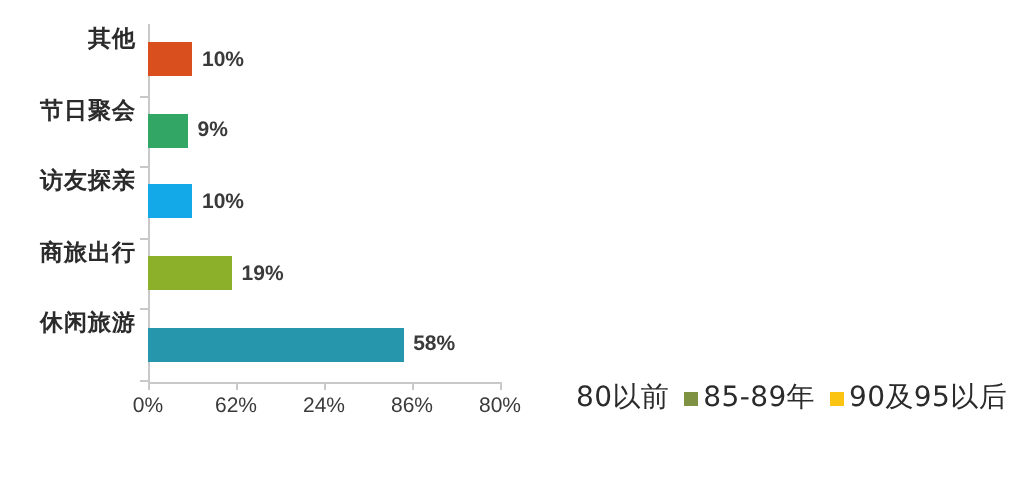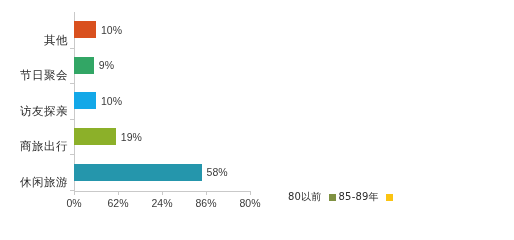--- a/index.html
+++ b/index.html
@@ -32,21 +32,22 @@
     position: absolute;
     left: 0;
     top: 12px;
     width: 262px;
     height: 178px;
   }
   .bar-row {
     position: relative;
     height: 35.6px;
     display: flex;
-    align-items: flex-end;
+    align-items: flex-start;
+    font-weight: bold;
   }
   .bar-cat-label {
     width: 68px;
     text-align: right;
     padding-right: 6px;
     font-size: 11.5px;
     color: #2b2b2b;
     letter-spacing: 0.5px;
     white-space: nowrap;
     font-family: "DejaVu Sans", "Liberation Sans", sans-serif;
@@ -133,21 +134,21 @@
     font-weight: bold;
   }
   #pie-legend {
     position: absolute;
     left: 0;
     top: 190px;
     width: 229px;
     display: flex;
     align-items: center;
     gap: 7px;
-    font-size: 10px;
+    font-size: 14px;
     color: #2b2b2b;
     white-space: nowrap;
   }
   .legend-item {
     display: flex;
     align-items: center;
     gap: 3px;
   }
   .legend-swatch {
     width: 7px;
@@ -237,17 +238,18 @@
         <div class="legend-item">
           <span class="legend-swatch hidden-swatch" style="background: rgb(39, 176, 230);"></span>
           <span class="legend-text">80以前</span>
         </div>
         <div class="legend-item">
           <span class="legend-swatch" style="background: rgb(127, 145, 66);"></span>
           <span class="legend-text">85-89年</span>
         </div>
         <div class="legend-item">
           <span class="legend-swatch" style="background: rgb(251, 196, 18);"></span>
+          <span class="legend-text">90及95以后</span>
         </div>
       </div>
   </div>
 
 </div>
 
 </body></html>

